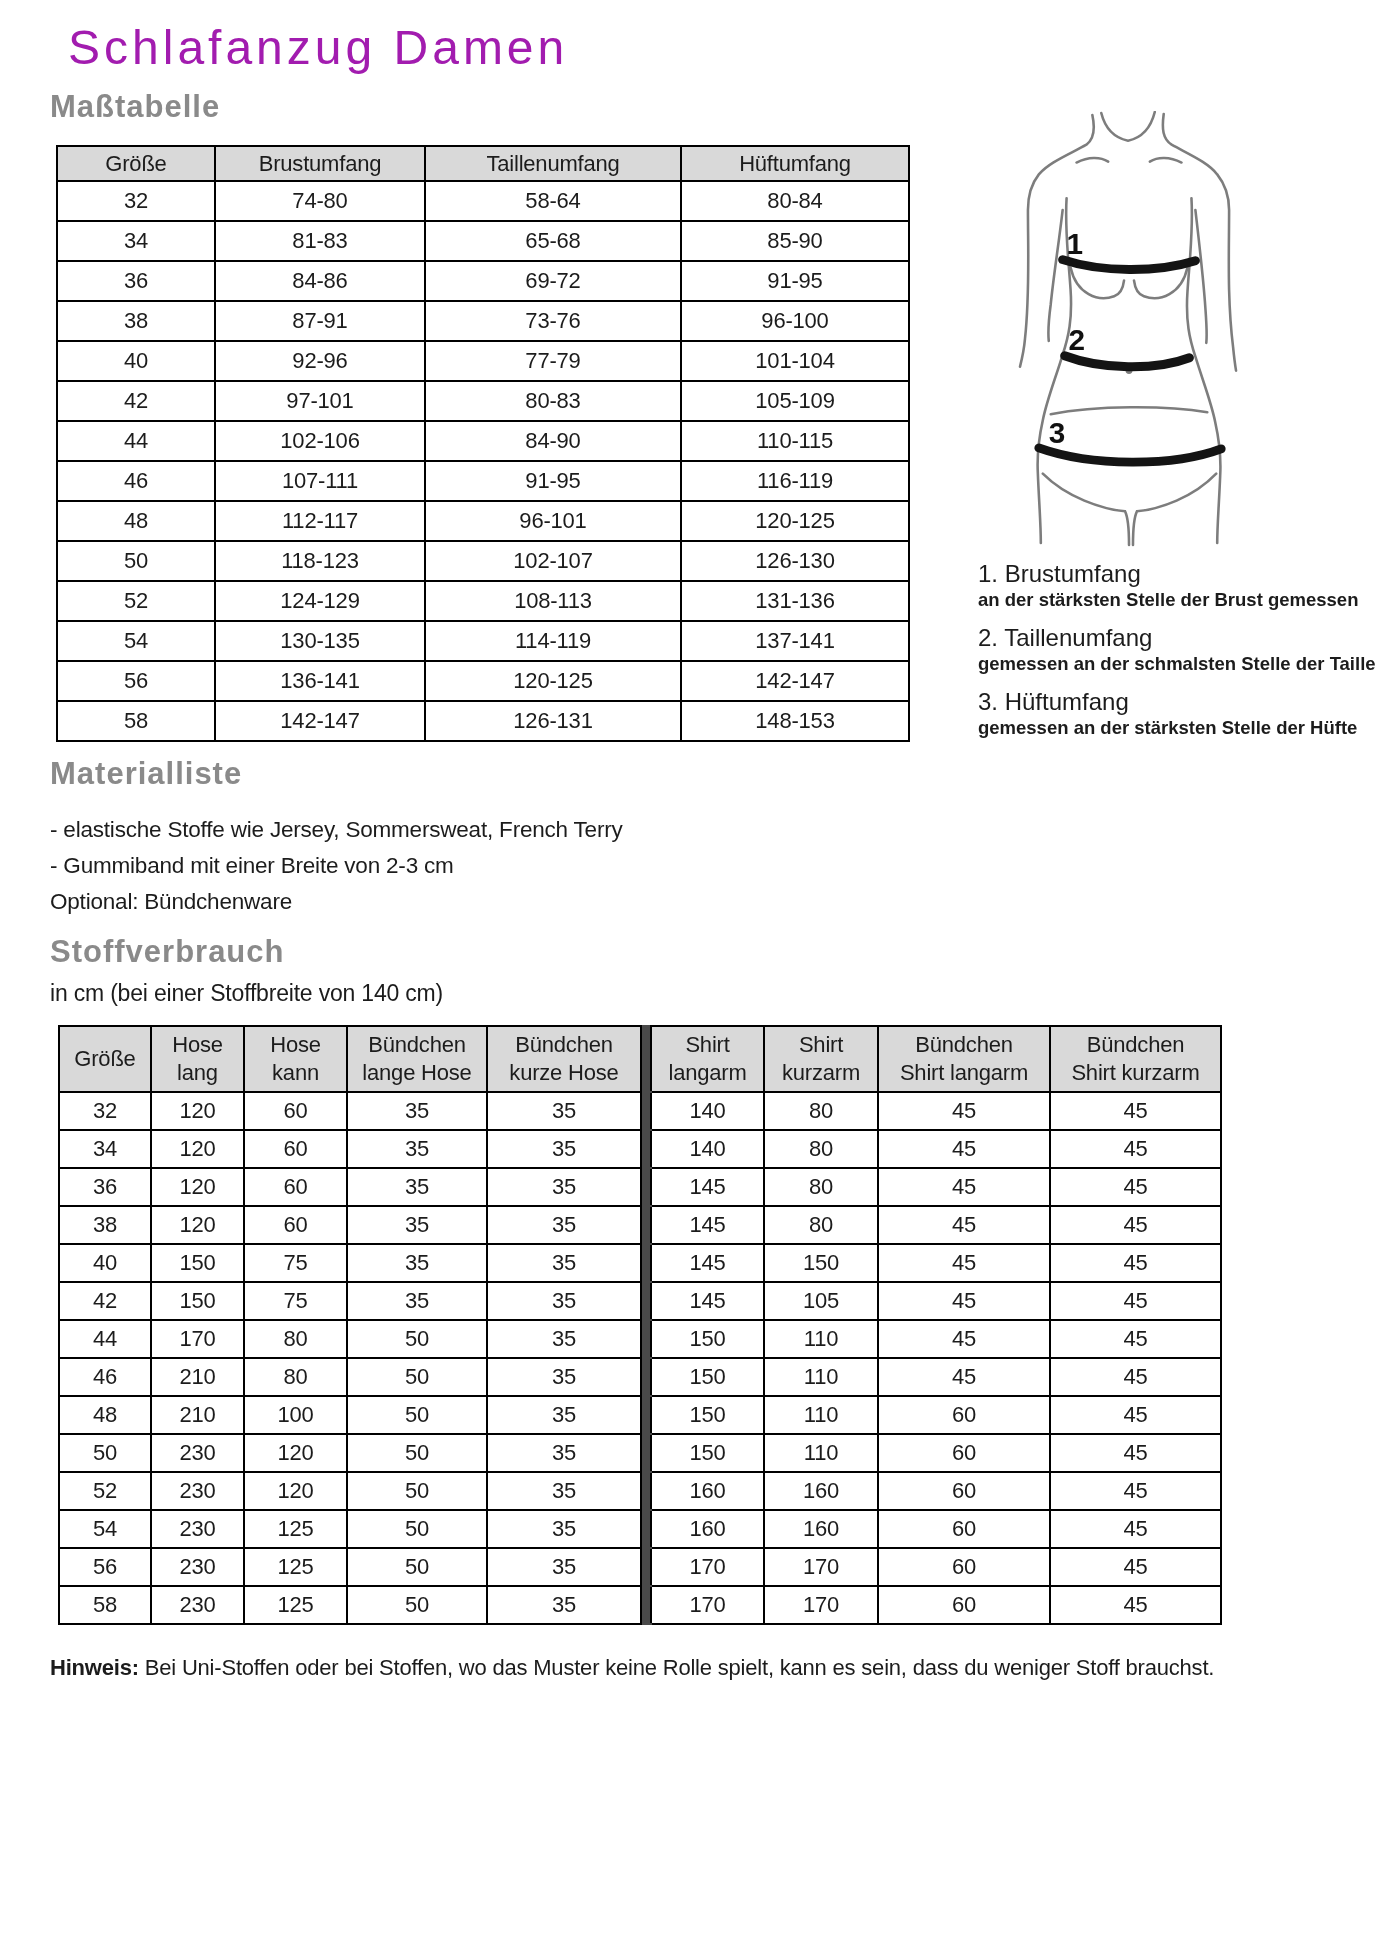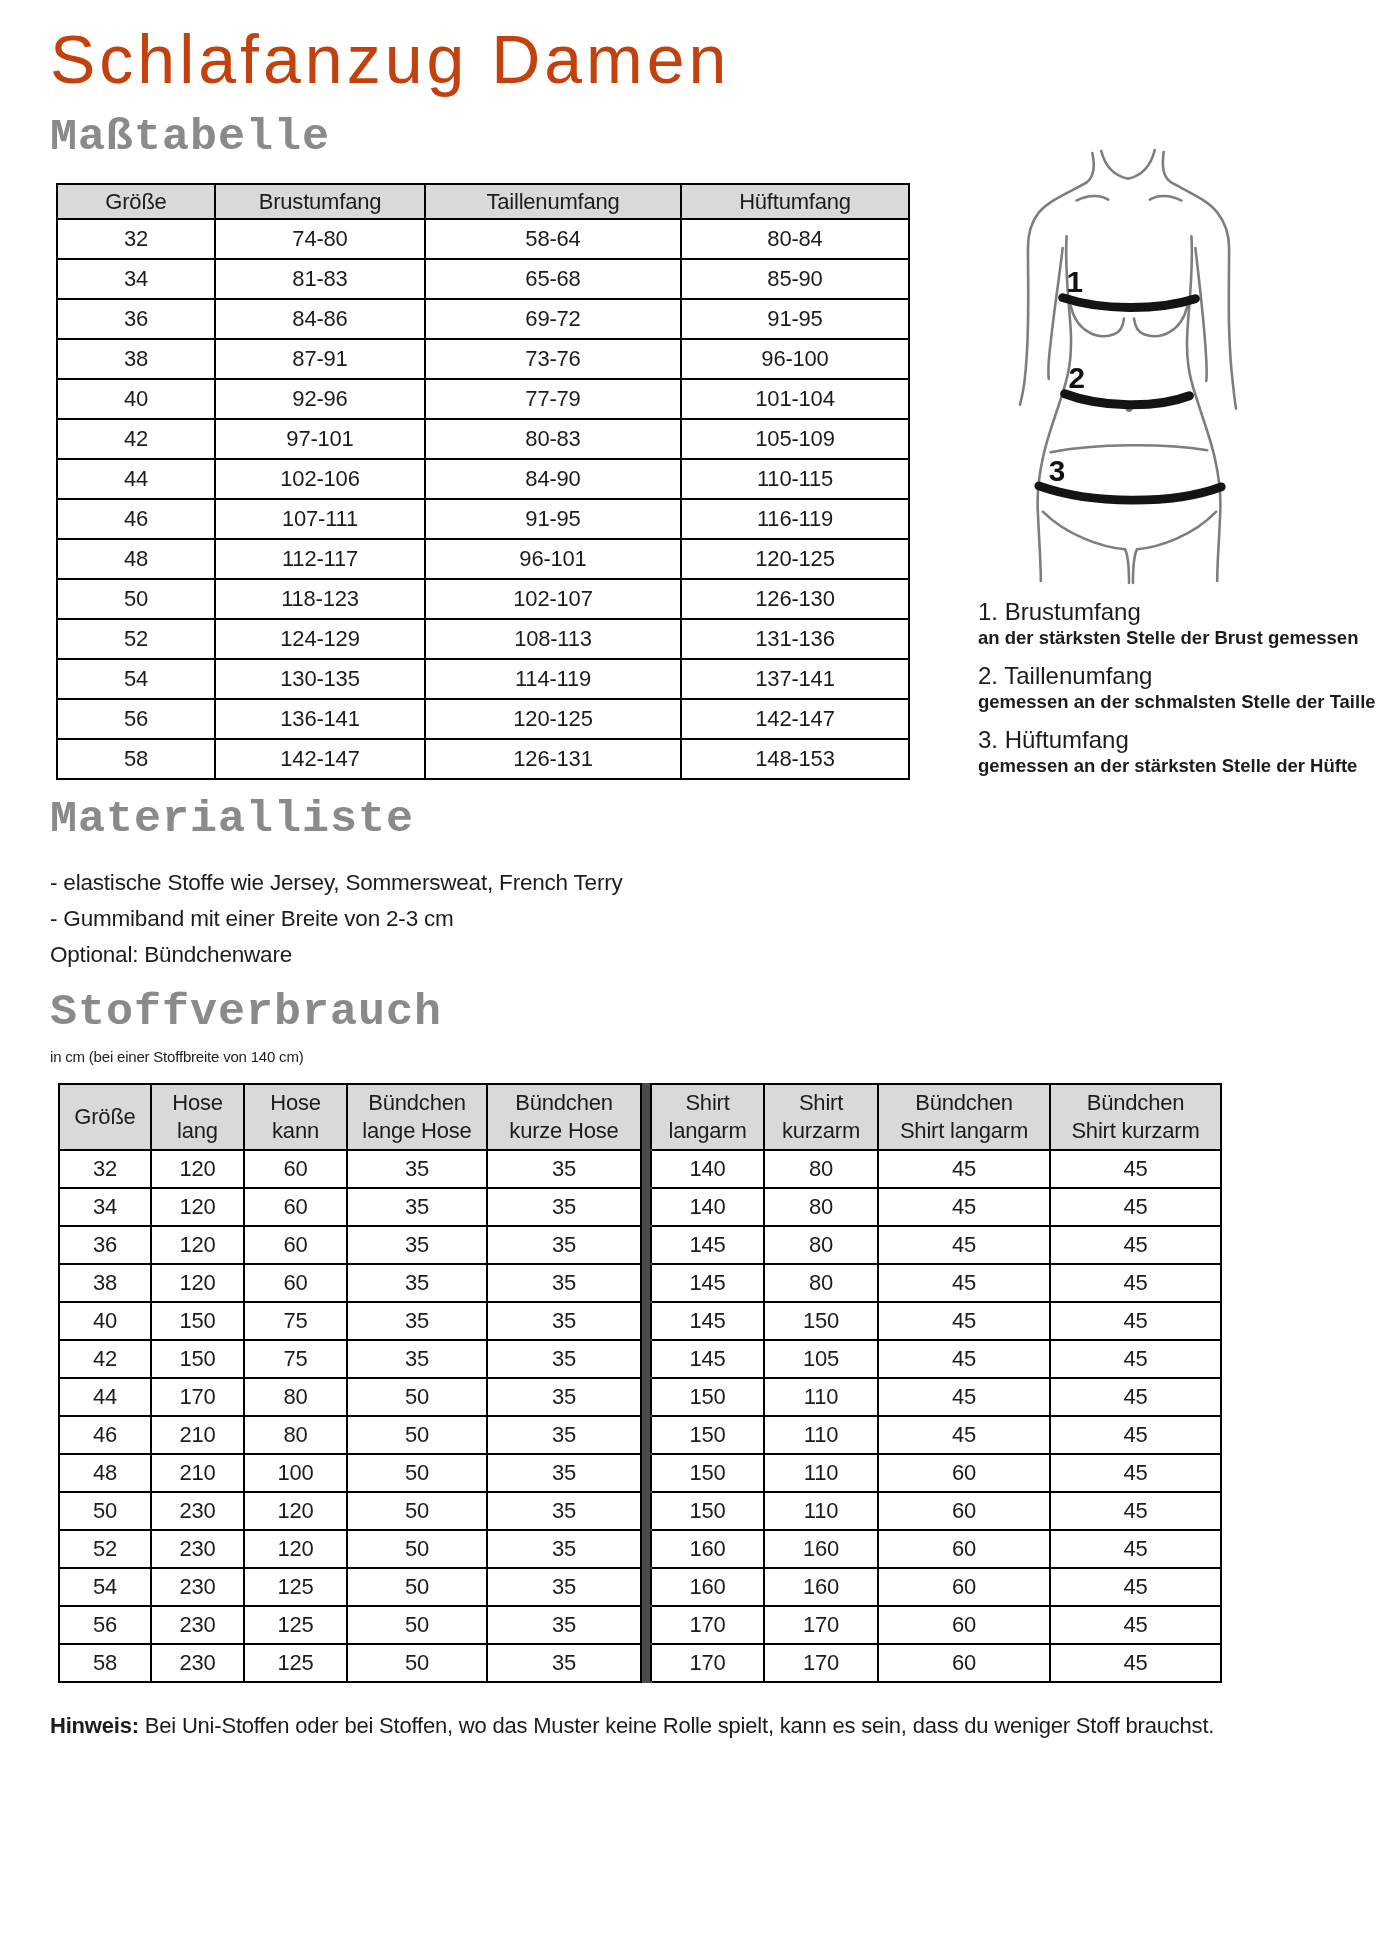--- a/index.html
+++ b/index.html
@@ -7,33 +7,33 @@
     width:1384px;height:1941px;
     font-family:"Liberation Sans",sans-serif;
     color:#1c1c1c;
     overflow:hidden;
     box-sizing:border-box;
     padding:16px 40px 0 48px;
     letter-spacing:-0.2px;
   }
   
   .page-title{
-    margin:4px 0 10px 2px;
+    margin:4px 0 10px 20px;
     font-family:"Liberation Sans",sans-serif;
     font-weight:300;
-    font-size:68px;
+    font-size:48px;
     letter-spacing:4px;
-    color:#c2410c;
+    color:#a21caf;
   }
   
   .sec-heading{
     margin:14px 0 20px 2px;
-    font-family:Liberation Mono, monospace;
+    font-family:Liberation Sans, sans-serif;
     font-weight:bold;
-    font-size:45px;
+    font-size:31px;
     letter-spacing:1px;
     color:var(--heading-gray,#8a8a8a);
   }
   .sec-heading.small-gap{margin-bottom:10px;}
   
   table{border-collapse:collapse;table-layout:fixed;}
   th,td{
     border:2px solid #000;
     text-align:center;
     vertical-align:middle;
@@ -52,21 +52,21 @@
   .figure-col{position:absolute;left:930px;top:-34px;width:410px;}
   .figure-col svg{display:block;margin-left:28px;}
   .annotation{margin-top:13px;}
   .annotation .ann-title{font-size:24px;letter-spacing:0;}
   .annotation .ann-desc{font-size:18.5px;font-weight:bold;letter-spacing:0;margin-top:1px;}
   
   .note{margin:16px 0 0 2px;font-size:21.5px;line-height:29px;}
   
   .material-list{margin:18px 0 0 2px;font-size:22.5px;line-height:36px;}
   
-  .subtitle{margin:2px 0 0 2px;font-size:15px;}
+  .subtitle{margin:2px 0 0 2px;font-size:23px;}
   #stoff-table{width:1162px;margin-left:10px;margin-top:18px;}
   #stoff-table thead th{height:64px;}
   #stoff-table tbody td{height:36px;}
   #stoff-table .hdr-line{display:block;line-height:28px;}
   th.vdivider,td.vdivider{
     background:var(--divider-dark,#4a4a4a);
     border-top-color:var(--divider-dark,#4a4a4a);
     border-bottom-color:var(--divider-dark,#4a4a4a);
     padding:0;
   }

